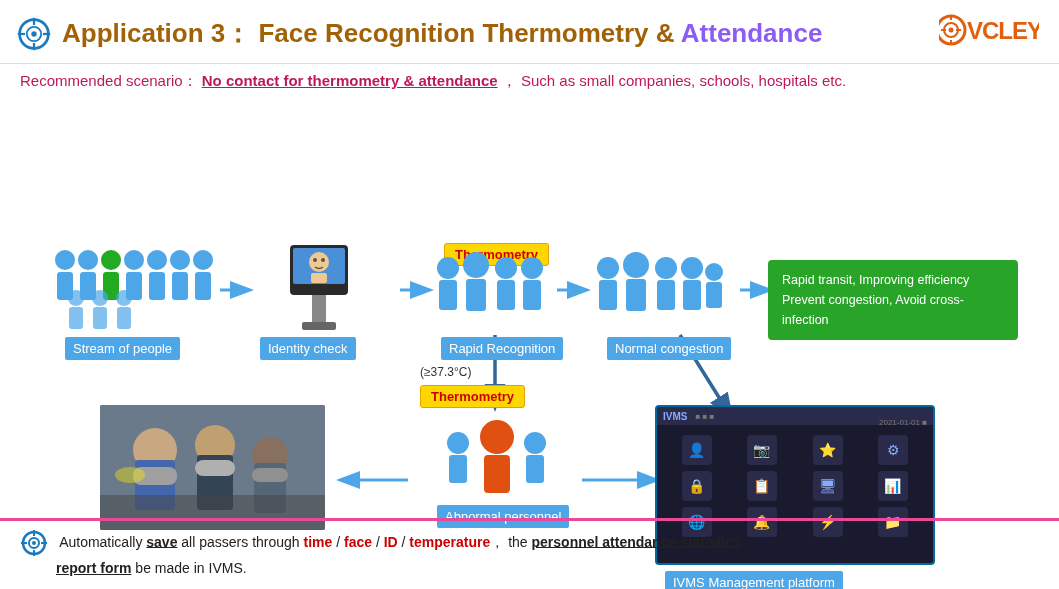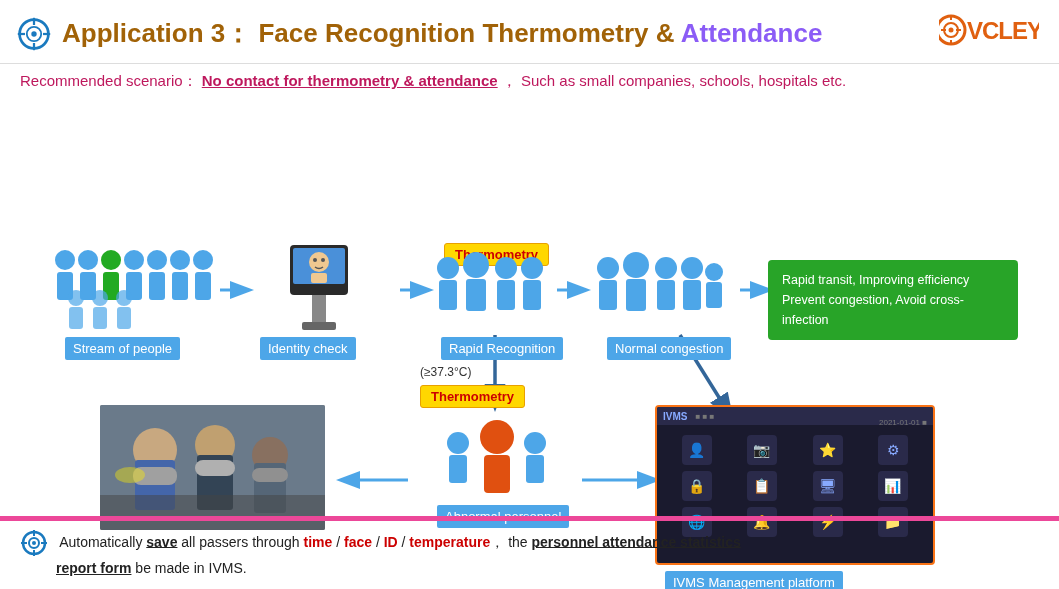--- a/index.html
+++ b/index.html
@@ -88,21 +88,21 @@
       color: #fff;
       font-size: 12.5px;
       padding: 10px 14px;
       border-radius: 4px;
       line-height: 1.6;
     }
 
     
     .ivms-screen {
       background: #1a1a2e;
-      border: 2px solid #f97316;
+      border: 2px solid #0369a1;
       border-radius: 4px;
       position: absolute;
       overflow: hidden;
     }
     .ivms-topbar {
       background: #2a2a4a;
       height: 18px;
       display: flex;
       align-items: center;
       padding: 0 6px;
@@ -142,21 +142,21 @@
 
     
     .bottom-text {
       position: absolute;
       bottom: 0;
       left: 0;
       right: 0;
       padding: 8px 20px 10px 20px;
       font-size: 14px;
       color: #222;
-      border-top: 5px solid #ec4899;
+      border-top: 3px solid #ec4899;
       line-height: 1.6;
     }
     .bt-red { color: #cc0000; font-weight: bold; }
     .bt-underline { text-decoration: underline; font-weight: bold; }
 
     
     .arrows-layer {
       position: absolute;
       top: 0; left: 0;
       pointer-events: none;

